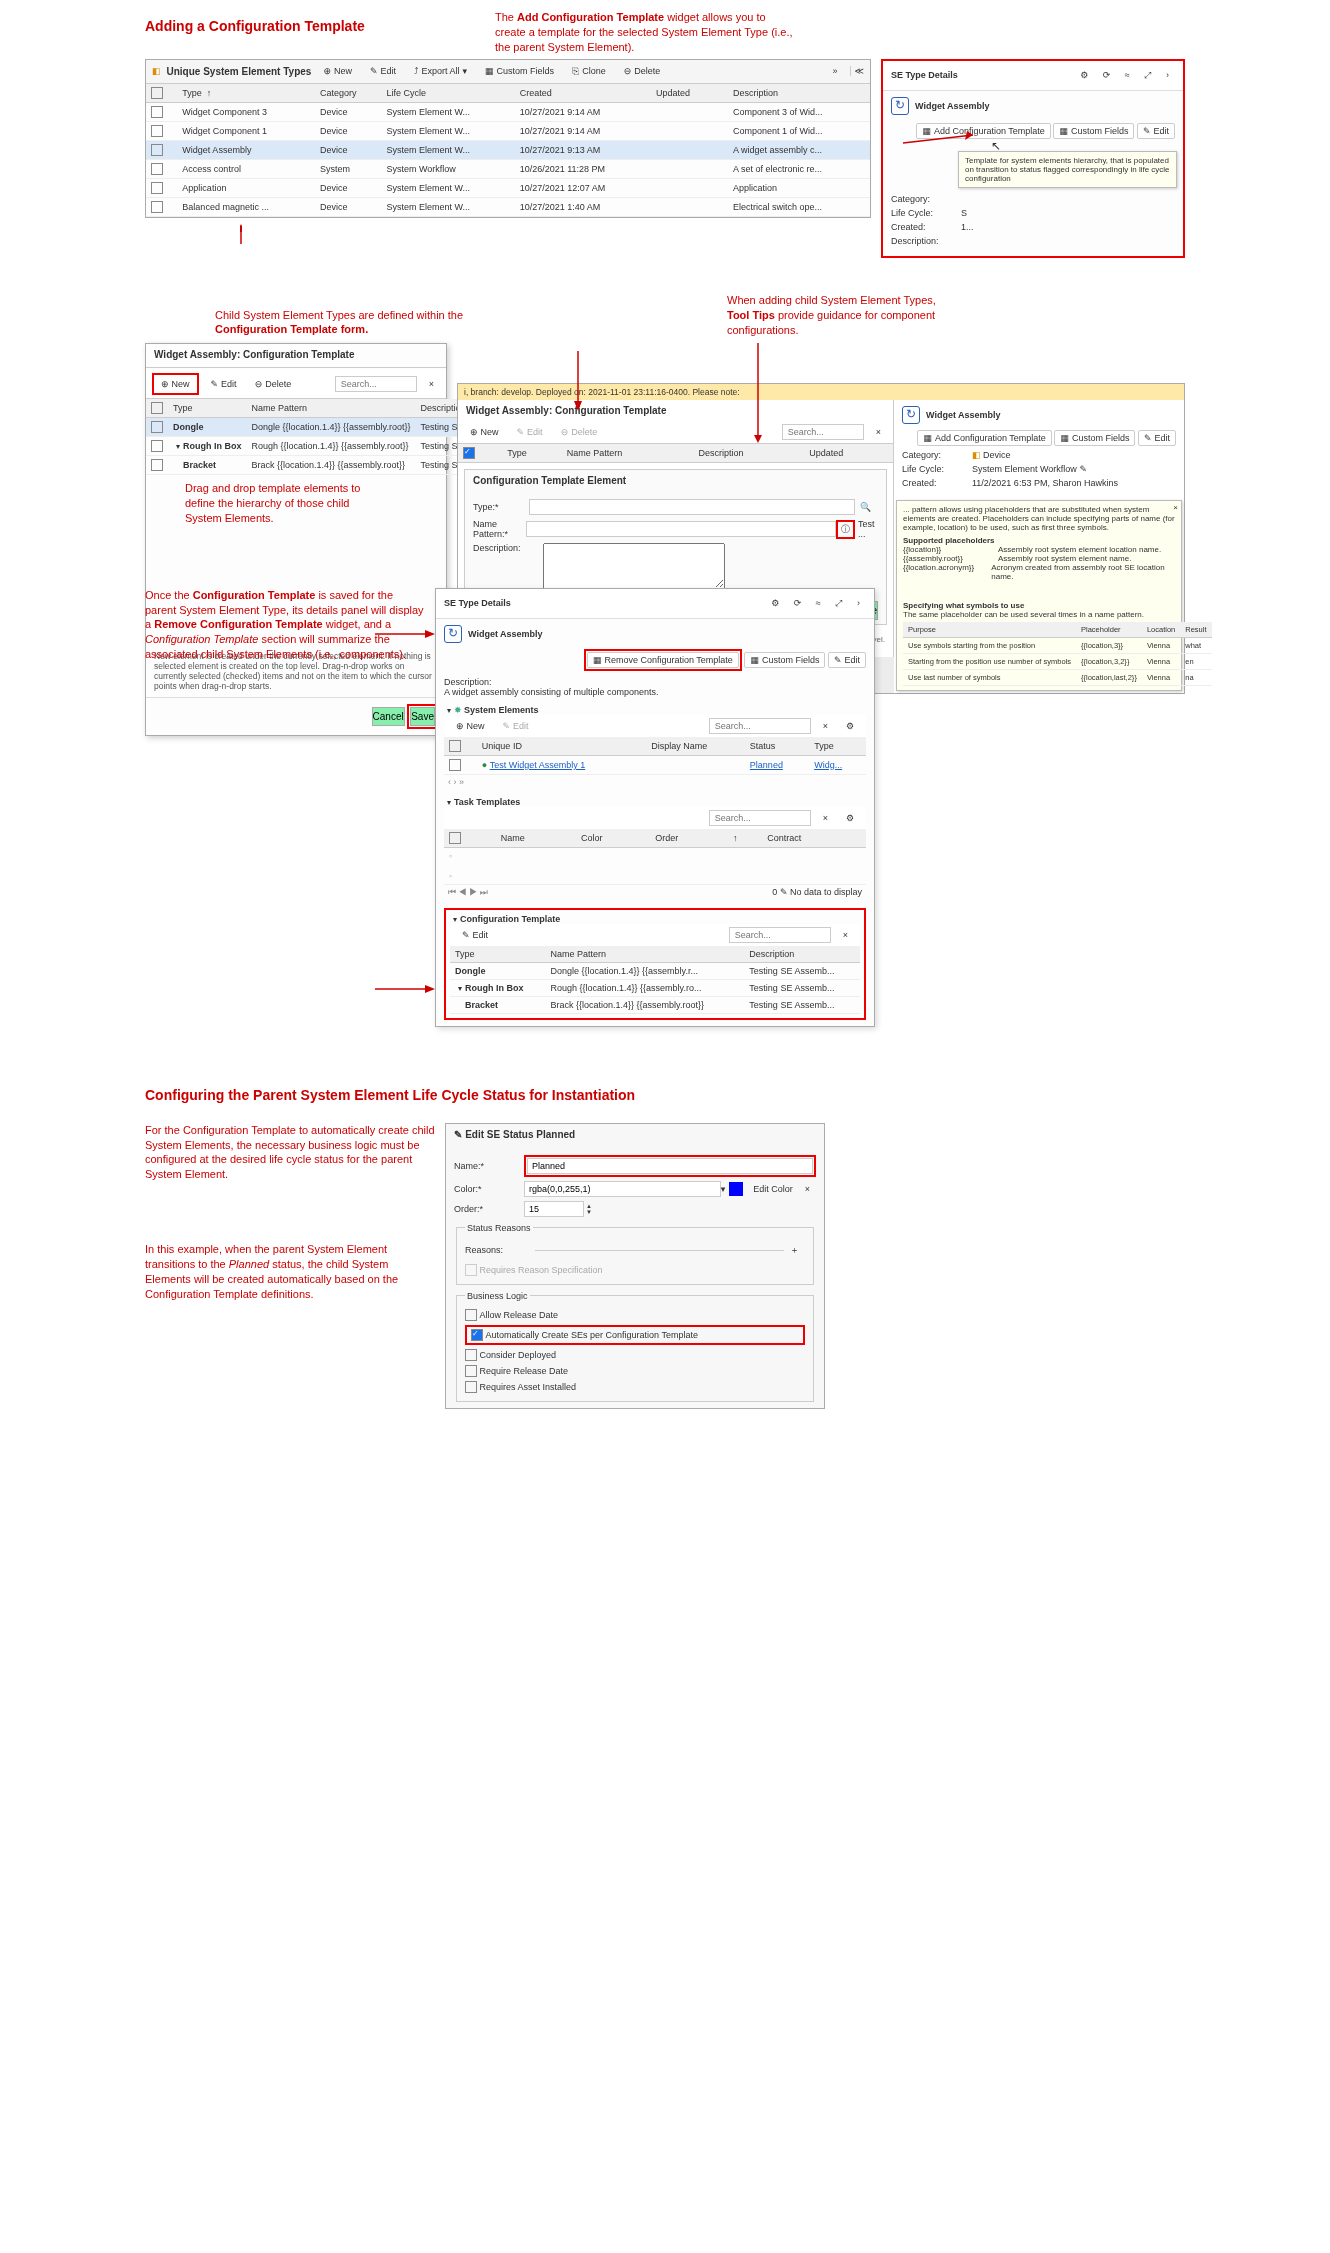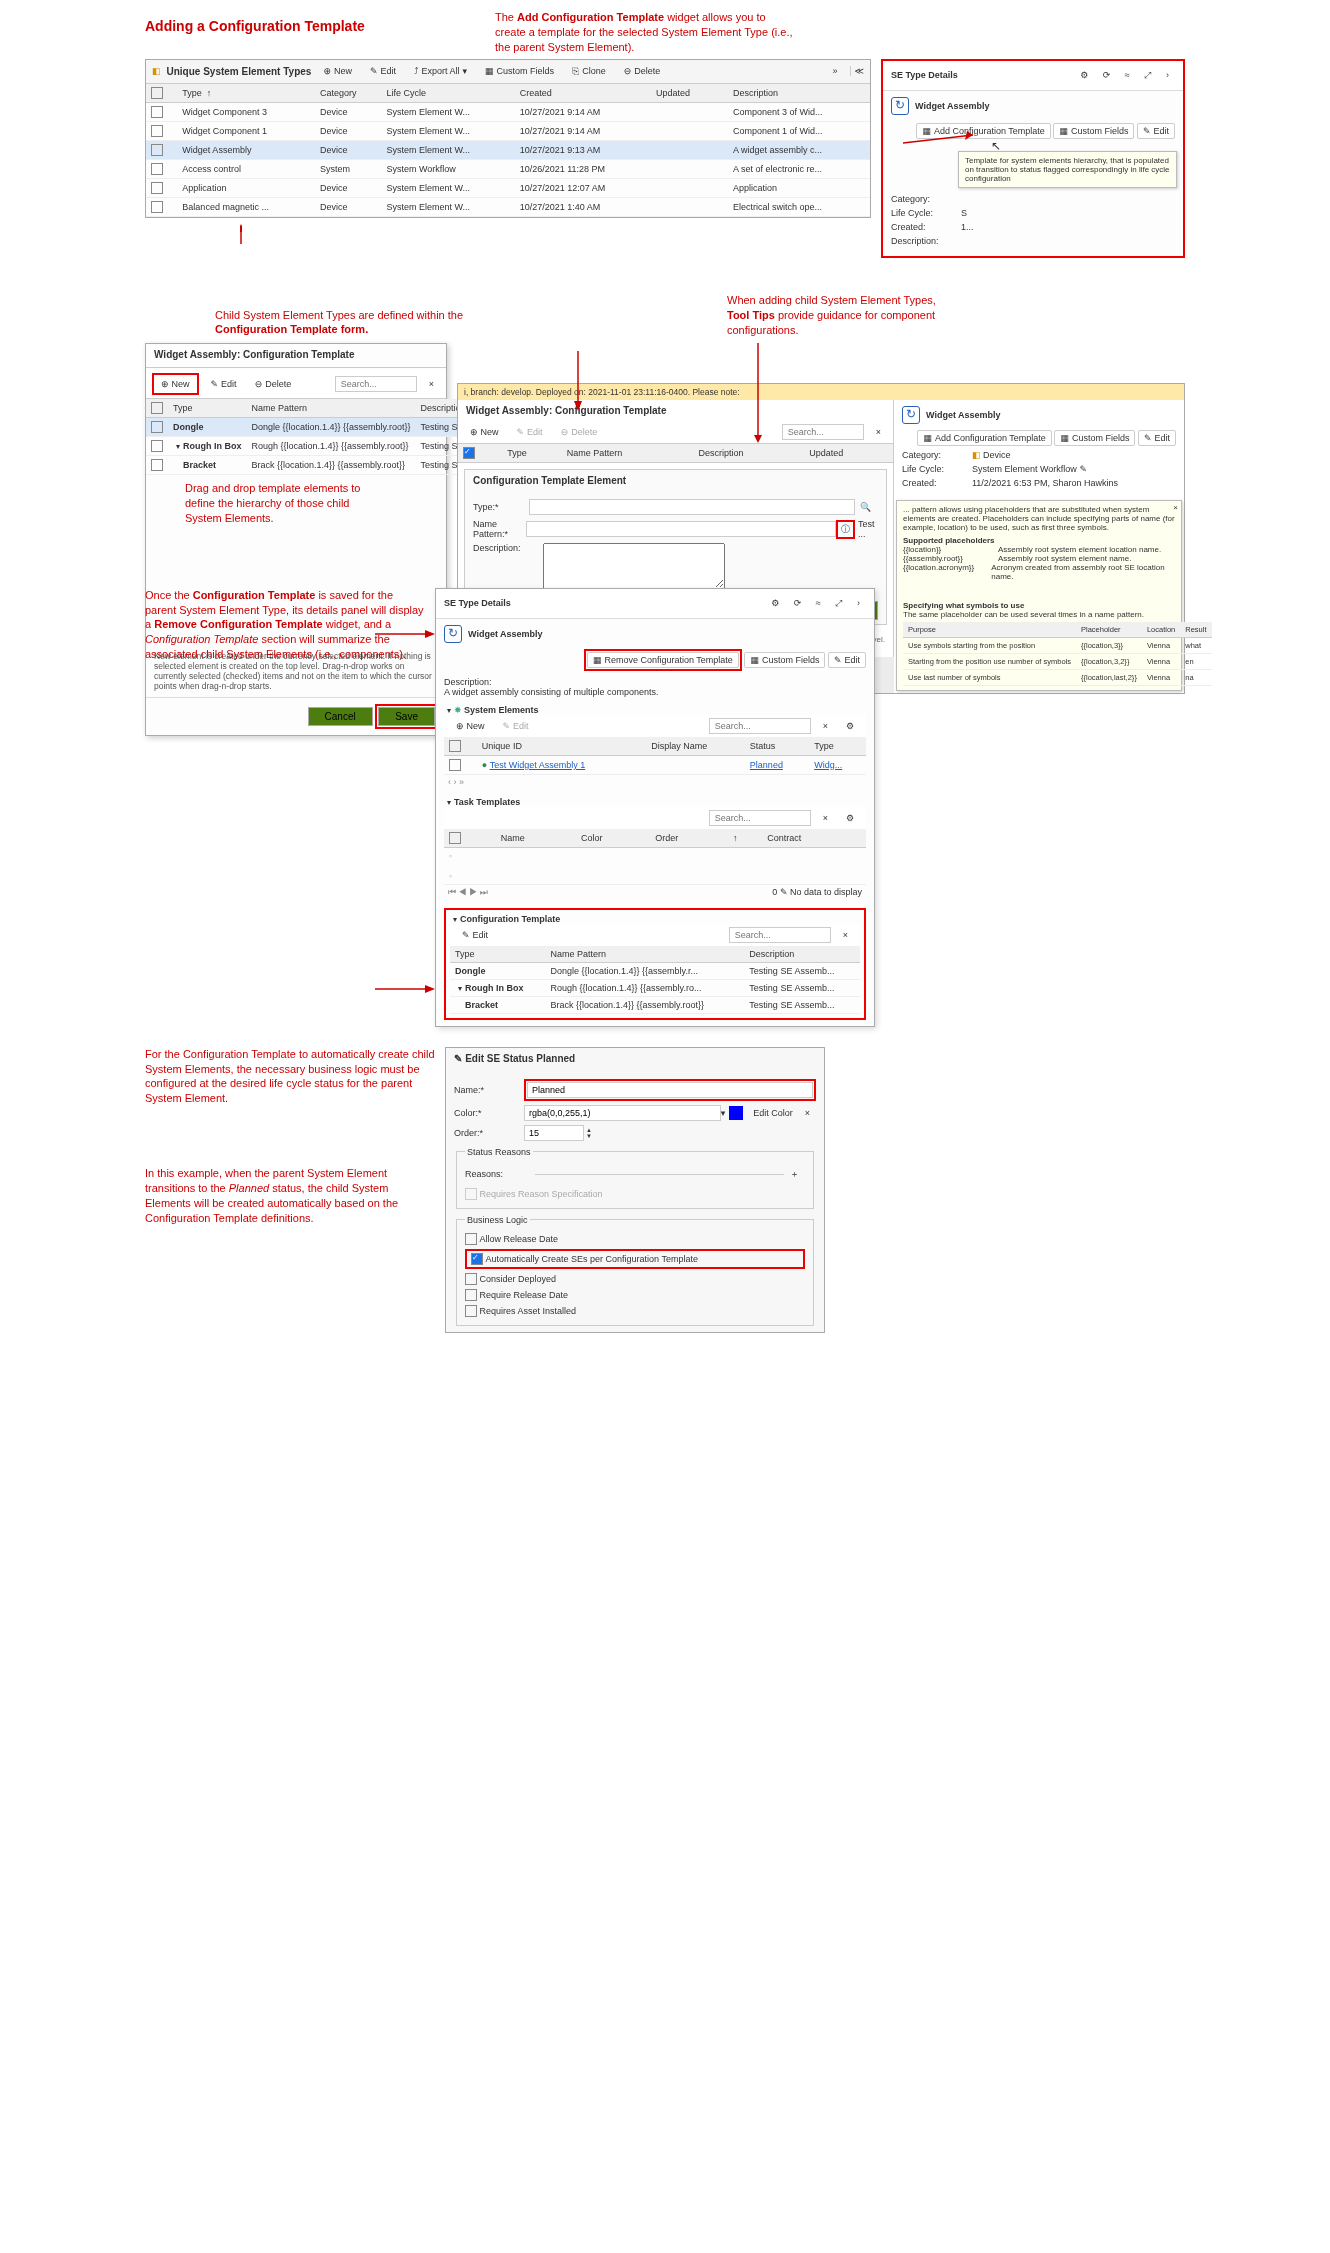--- a/index.html
+++ b/index.html
@@ -36,21 +36,21 @@
   .chk.checked { background:#1a73e8; position:relative;}
   .chk.checked::after{content:"✓"; color:#fff; font-size:8px; position:absolute; left:0; top:-1px;}
   .panel-header { background:#fff; padding:6px 8px; border-bottom:1px solid #ddd; display:flex; justify-content:space-between; align-items:center;}
   .panel-body { padding:6px 8px;}
   .field-row { display:flex; align-items:center; margin:4px 0; font-size:9px;}
   .field-row .lbl { width:70px; color:#333;}
   .field-row .val { flex:1;}
   .search-input { border:1px solid #ccc; padding:2px 5px; font-size:9px; background:#fff;}
   .red-box { border:2px solid #e00; padding:1px;}
   svg.pointer { position:absolute; overflow:visible;}
-  .btn-primary { background:#4d7c0f; border:1px solid #aaa; padding:3px 16px; font-size:10px;}
+  .btn-primary { background:#86efac; border:1px solid #aaa; padding:3px 0; font-size:10px;}
   .hr-thin { border:0; border-top:1px solid #ccc; margin:2px 0;}
   .section-title { font-weight:bold; font-size:10px; padding:5px 8px;}
   .tooltip-box { background:#fffff0; border:1px solid #bbb; padding:4px 6px; font-size:8px; box-shadow:1px 1px 3px rgba(0,0,0,.2);}
   .link { color:#1a60c9; text-decoration:underline;}
   .caret::before{content:"▾"; font-size:8px; margin:0 3px;}
   .panel-sub { border:1px solid #ccc; margin:6px; background:#fafafa;}
   input[type=text].ff { border:1px solid #ccc; padding:2px 4px; font-size:9px; width:100%; box-sizing:border-box;}
   .colorchip { display:inline-block; width:14px; height:14px; background:#00f; vertical-align:middle; margin:0 4px;}
   
   .row { display:flex; gap:10px; align-items:flex-start;}
@@ -636,20 +636,21 @@
           <polygon points="60,1 50,-3 50,5" fill="#c00"></polygon>
         </svg>
     <svg class="pointer" style="left:-60px; top:400px;" width="60" height="2">
           <line x1="0" y1="1" x2="52" y2="1" stroke="#c00" stroke-width="1.5"></line>
           <polygon points="60,1 50,-3 50,5" fill="#c00"></polygon>
         </svg>
   </div>
 </div>
 
 
+<div class="red-heading" style="margin-top:60px;">Configuring the Parent System Element Life Cycle Status for Instantiation</div>
 
 <div class="row" style="margin-top:20px;">
   <div style="width:290px;">
     <div class="red-text" id="cap-lc1">For the Configuration Template to automatically create child System Elements, the necessary business logic must be configured at the desired life cycle status for the parent System Element.</div>
     <div style="height:60px;"></div>
     <div class="red-text" id="cap-lc2">In this example, when the parent System Element transitions to the <i>Planned</i> status, the child System Elements will be created automatically based on the Configuration Template definitions.</div>
   </div>
   <div style="width:380px;">
     <div class="panel" style="background:#f7f7f7;">
       <div class="section-title"><span class="icon-edit"></span> <span>Edit SE Status Planned</span></div>

